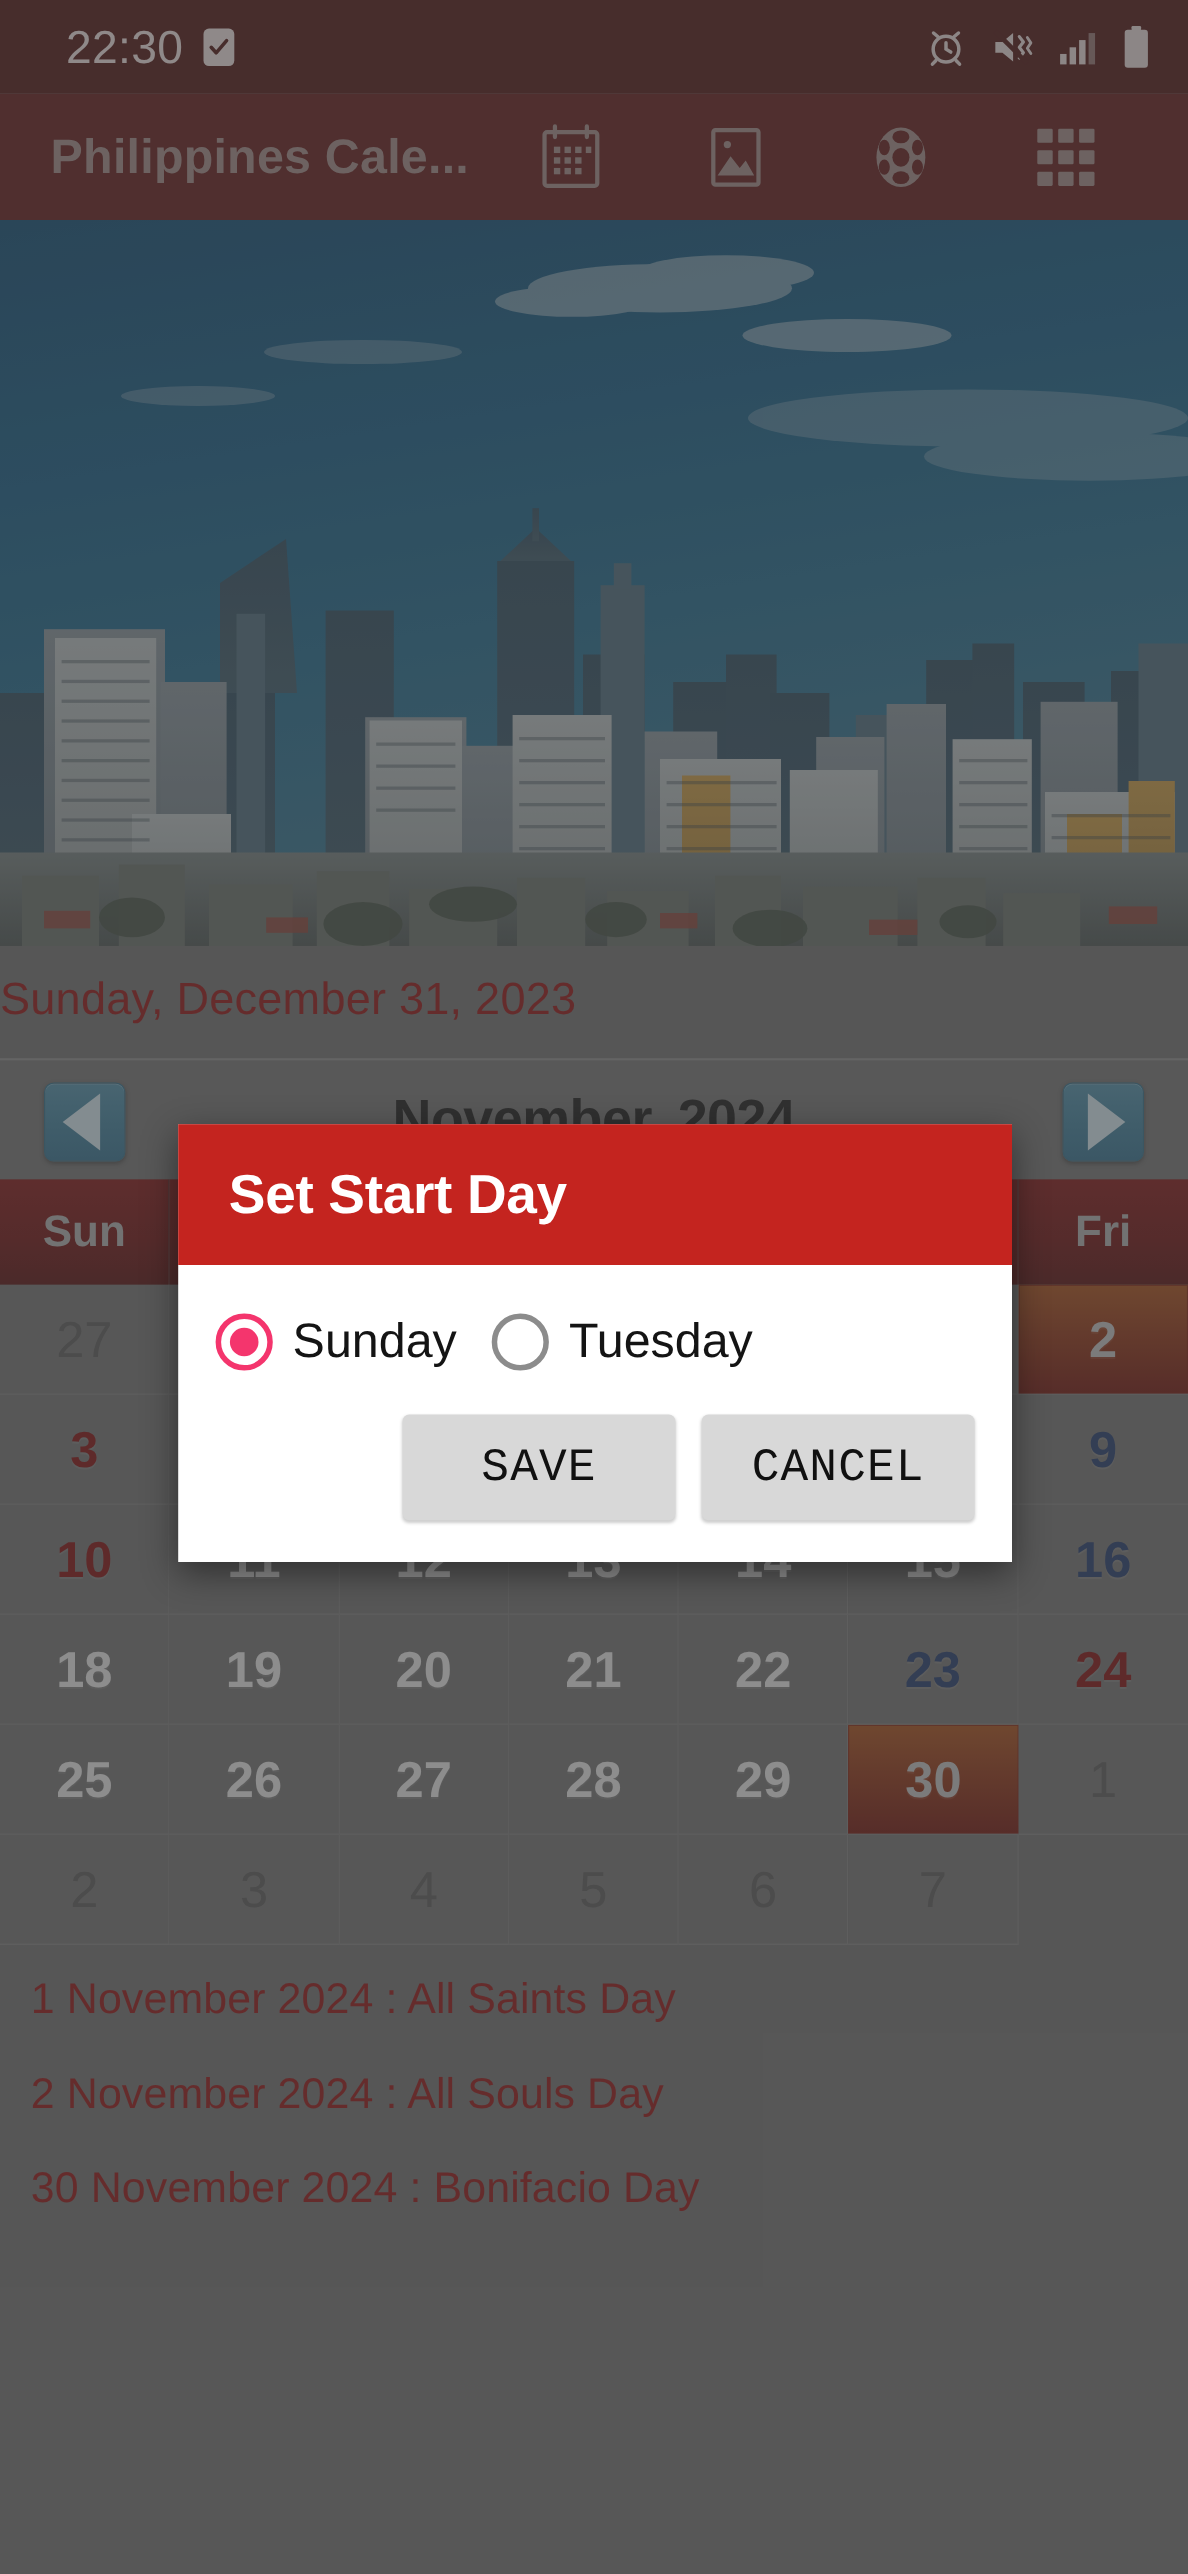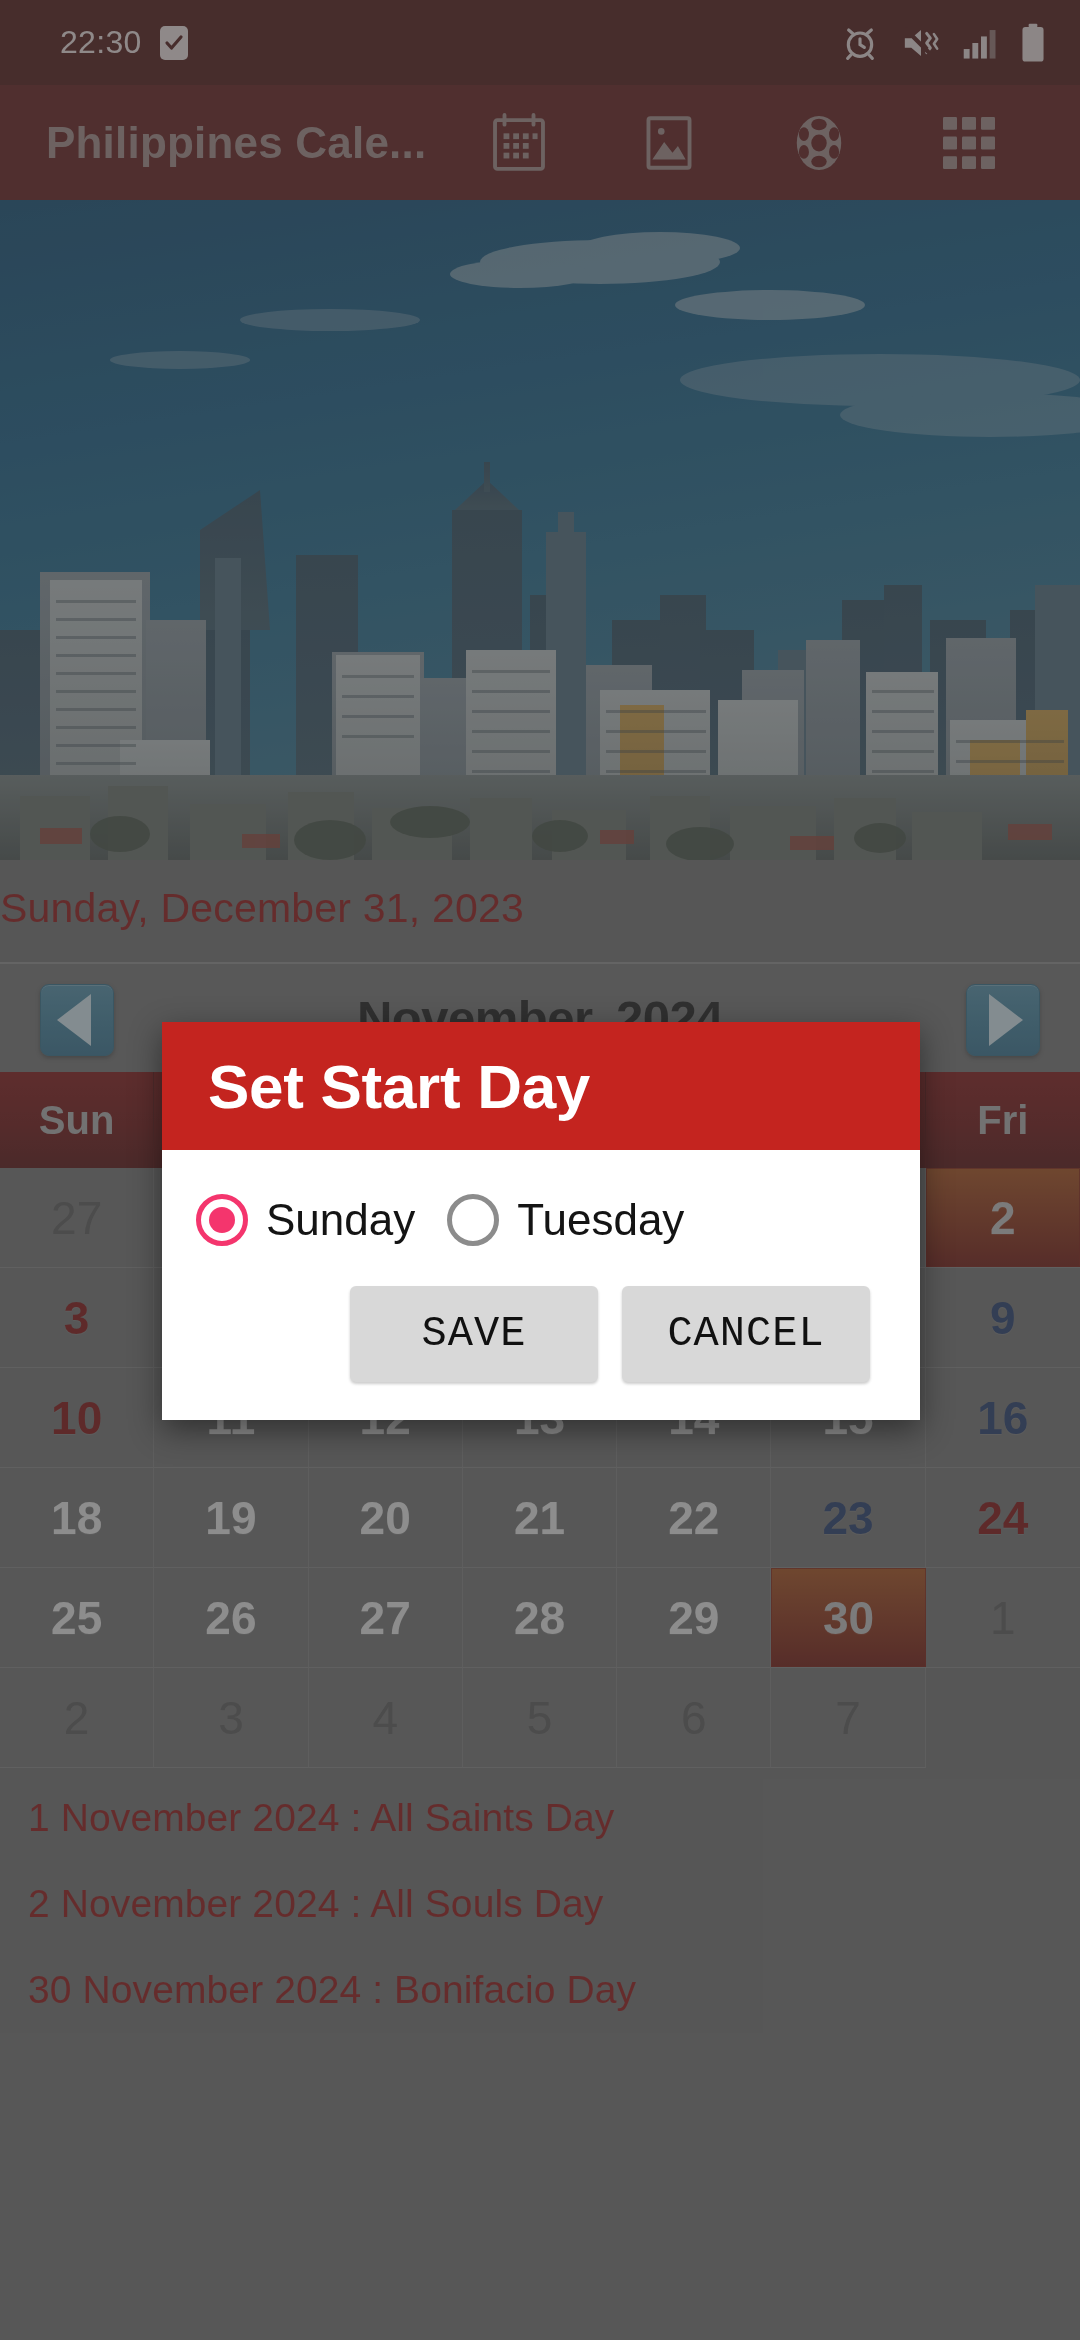--- a/index.html
+++ b/index.html
@@ -13,21 +13,21 @@
 
   
   .statusbar{
     position:absolute; top:0; left:0; width:1080px; height:85px;
     background:#4b100f;
     display:flex; align-items:center; justify-content:space-between;
     padding:0 34px 0 60px;
     z-index:5;
   }
   .sb-left{ display:flex; align-items:center; gap:18px; }
-  .sb-clock{ color:#e9dcdc; font-size:32px; letter-spacing:.3px; font-weight:400; }
+  .sb-clock{ color:#e9dcdc; font-size:42px; letter-spacing:.3px; font-weight:400; }
   .sb-chk{
     width:28px; height:34px; border-radius:5px; background:#e9dcdc;
     display:flex; align-items:center; justify-content:center;
   }
   .sb-chk svg{ display:block; }
   .sb-right{ display:flex; align-items:center; gap:20px; }
   .sb-right svg{ display:block; }
 
   
   .appbar{
@@ -139,22 +139,22 @@
   .dialog{
     position:absolute; z-index:60;
     left:162px; top:1022px; width:758px;
     background:#ffffff;
     box-shadow:0 10px 30px rgba(0,0,0,.45);
   }
   .dlg-head{
     background:#c4241f; height:128px;
     display:flex; align-items:center; padding-left:46px;
   }
-  .dlg-title{ color:#fff; font-size:62px; font-weight:700; letter-spacing:-.3px; }
-  .dlg-body{ padding:44px 16px 0 0; }
+  .dlg-title{ color:#fff; font-size:50px; font-weight:700; letter-spacing:-.3px; }
+  .dlg-body{ padding:44px 0 0 0; }
   .radio-row{ display:flex; align-items:center; padding:0 0 0 34px; gap:0; }
   .radio-opt{ display:flex; align-items:center; }
   .radio-opt.second{ margin-left:32px; }
   .radio{
     width:52px; height:52px; border-radius:50%;
     border:5px solid #8c8c8c; background:#fff;
     display:flex; align-items:center; justify-content:center; flex:0 0 auto;
   }
   .radio.on{ border-color:#f4356d; }
   .radio.on .dot{ width:26px; height:26px; border-radius:50%; background:#f4356d; }

